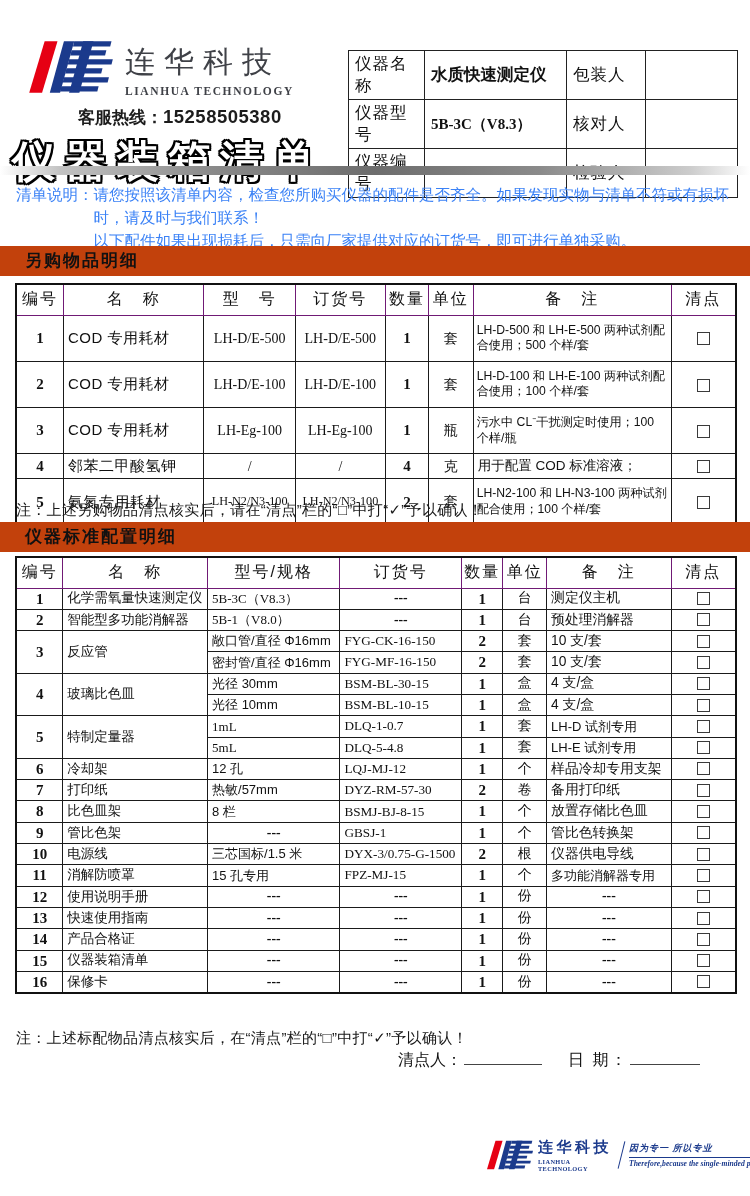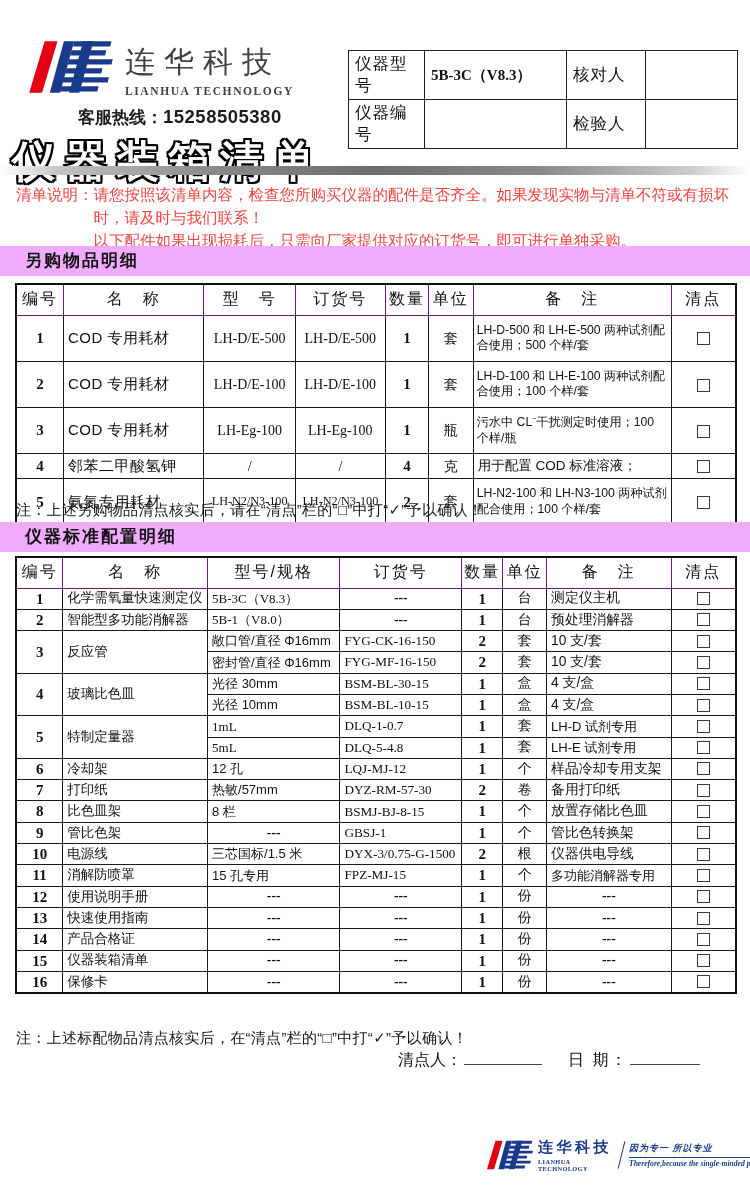--- a/index.html
+++ b/index.html
@@ -27,25 +27,25 @@
   
   .info-table { position:absolute; left:348px; top:50px; width:389px; border-collapse:collapse; table-layout:fixed; border:1.5px solid #222; }
   .info-table td { border:1px solid #222; height:36px; padding:2px 6px; font-size:16.5px; vertical-align:middle; }
   .info-table td.lbl { letter-spacing:1px; }
   .info-table td.vb { font-weight:bold; }
   .info-table td.model { font-family:"Liberation Serif", serif; font-weight:bold; font-size:15px; }
   
   .grad-bar { position:absolute; left:0; top:166px; width:750px; height:9px;
     background:linear-gradient(90deg,#ffffff 0%,#c2c2c2 8%,#8a8a8a 28%,#6d6d6d 50%,#8a8a8a 72%,#cccccc 92%,#ffffff 100%); }
   
-  .instructions { position:absolute; left:16px; top:184px; width:722px; display:flex; font-size:15.5px; line-height:1.48; color:#ef4444; }
+  .instructions { position:absolute; left:16px; top:184px; width:722px; display:flex; font-size:15.5px; line-height:1.48; color:#3b82f6; }
   .ins-label { flex:none; white-space:nowrap; }
   .ins-body p { margin:0; }
   
-  .sec-bar { position:absolute; left:0; width:750px; height:30px; background:#f0abfc;
+  .sec-bar { position:absolute; left:0; width:750px; height:30px; background:#c2410c;
     font-size:17px; font-weight:bold; letter-spacing:2px; line-height:30px; padding-left:25px; color:#111; }
   .s1 { top:246px; } .s2 { top:522px; }
   
   .dt { position:absolute; left:15px; width:722px; border-collapse:collapse; table-layout:fixed; border:2px solid #111; }
   .t1 { top:283px; } .t2 { top:556px; }
   .dt th { border:1px solid #701a75; font-weight:normal; font-size:16px; letter-spacing:2px; height:31px; padding:1px 2px; }
   .dt td { border:1px solid #1a1a1a; text-align:center; vertical-align:middle; padding:1px 4px; font-size:14px; line-height:1.22; }
   .t1 td { height:25px; }
   .t2 td { height:19px; font-size:13.8px; }
   .dt td.l { text-align:left; }
@@ -107,20 +107,26 @@
   </div>
 
   <table class="info-table">
     <colgroup>
         <col style="width:76px">
         <col style="width:142px">
         <col style="width:79px">
         <col style="width:92px">
       </colgroup>
     <tbody>
+        <tr>
+      <td class="lbl">仪器名称</td>
+      <td class="vb">水质快速测定仪</td>
+      <td class="lbl">包装人</td>
+      <td></td>
+    </tr>
     <tr>
       <td class="lbl">仪器型号</td>
       <td class="model">5B-3C（V8.3）</td>
       <td class="lbl">核对人</td>
       <td></td>
     </tr>
     <tr>
       <td class="lbl">仪器编号</td>
       <td></td>
       <td class="lbl">检验人</td>

